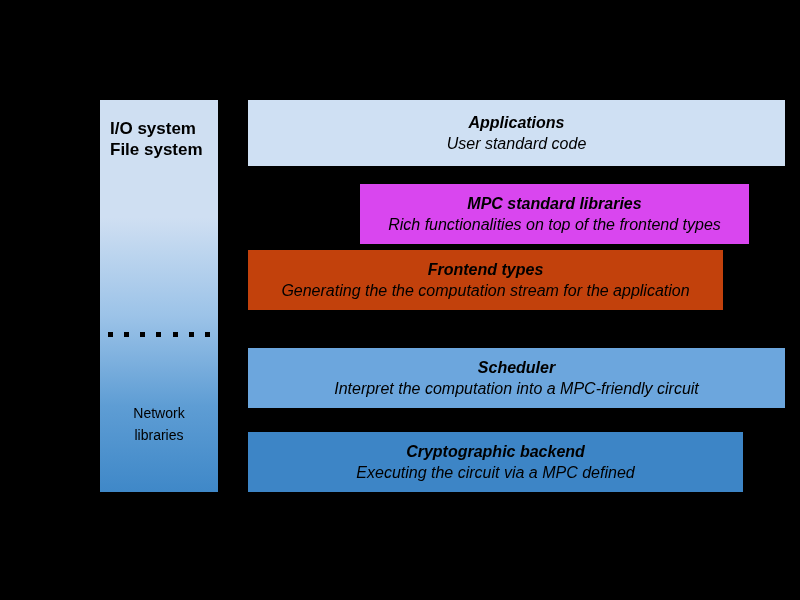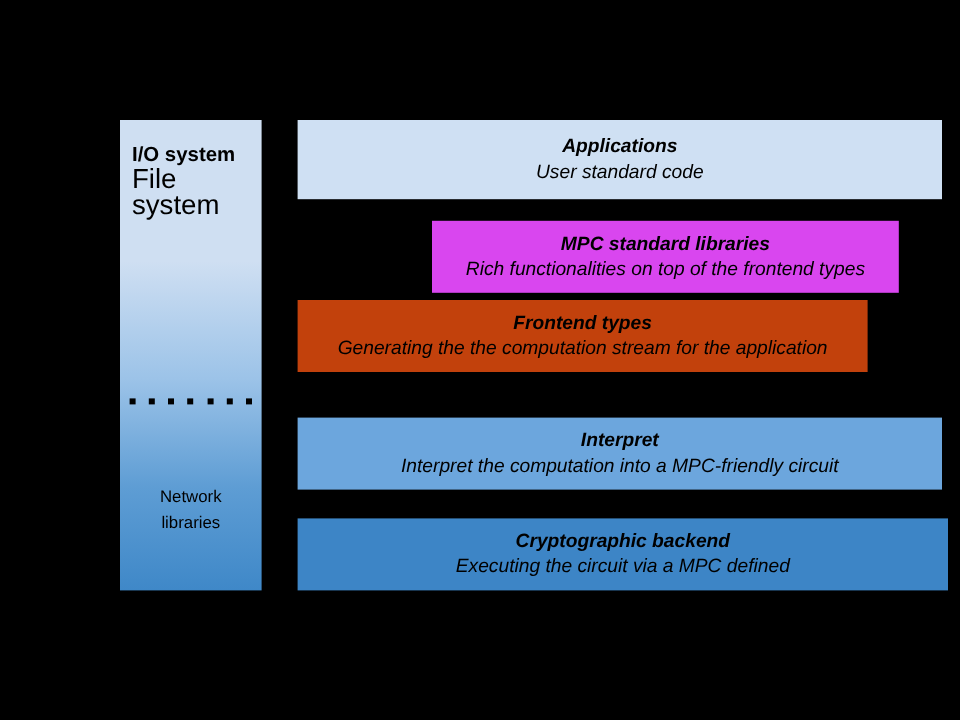--- a/index.html
+++ b/index.html
@@ -47,22 +47,22 @@
     width: 104px;
     text-align: left;
     line-height: 21px;
   }
   .side-top-text .ln1 {
     font-size: 17px;
     font-weight: bold;
     display: block;
   }
   .side-top-text .ln2 {
-    font-size: 23px;
-    font-weight: normal;
+    font-size: 17px;
+    font-weight: bold;
     display: block;
   }
   .dot-row {
     position: absolute;
     left: 8px;
     top: 232px;
     width: 102px;
     display: flex;
     justify-content: space-between;
     align-items: center;
@@ -134,21 +134,21 @@
   #layer-scheduler {
     left: 248px;
     top: 348px;
     width: 537px;
     height: 60px;
     background: #6ca6dd;
   }
   #layer-cryptographic-backend {
     left: 248px;
     top: 432px;
-    width: 542px;
+    width: 495px;
     height: 60px;
     background: #3d85c6;
   }
 </style>
 </head>
 <body>
 
 <div id="canvas">
 
   <div class="side-column">
@@ -184,21 +184,21 @@
     <div class="title">MPC standard libraries</div>
     <div class="subtitle">Rich functionalities on top of the frontend types</div>
   </div>
 
   <div class="layer" id="layer-frontend-types">
     <div class="title">Frontend types</div>
     <div class="subtitle">Generating the the computation stream for the application</div>
   </div>
 
   <div class="layer" id="layer-scheduler">
-    <div class="title">Interpret</div>
+    <div class="title">Scheduler</div>
     <div class="subtitle">Interpret the computation into a MPC-friendly circuit</div>
   </div>
 
   <div class="layer" id="layer-cryptographic-backend">
     <div class="title">Cryptographic backend</div>
     <div class="subtitle">Executing the circuit via a MPC defined</div>
   </div>
 
 </div>
 

